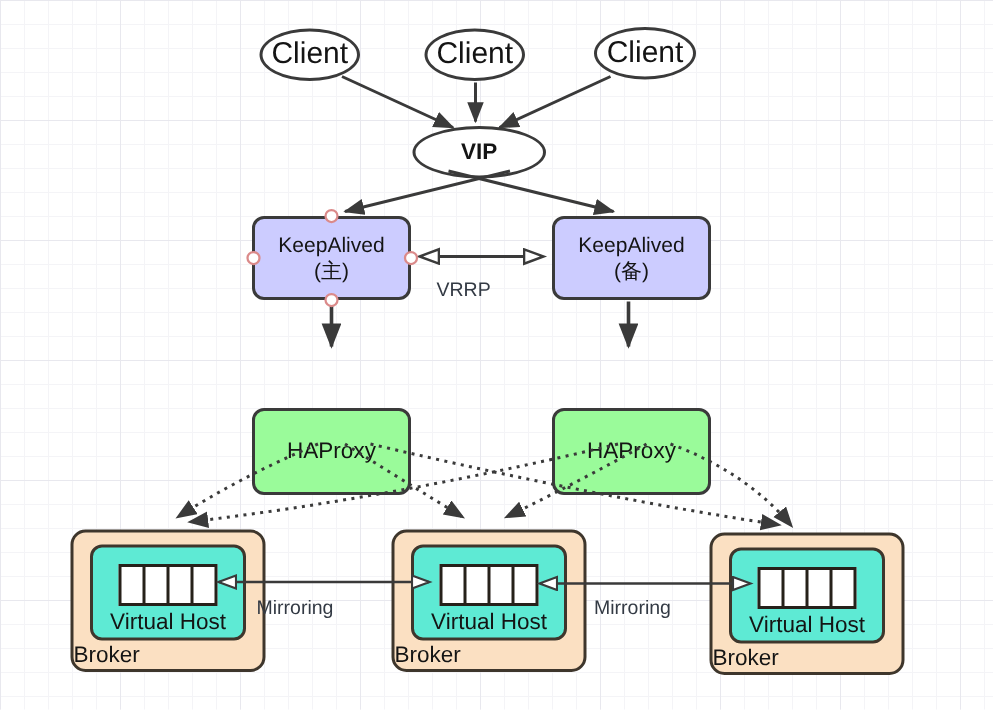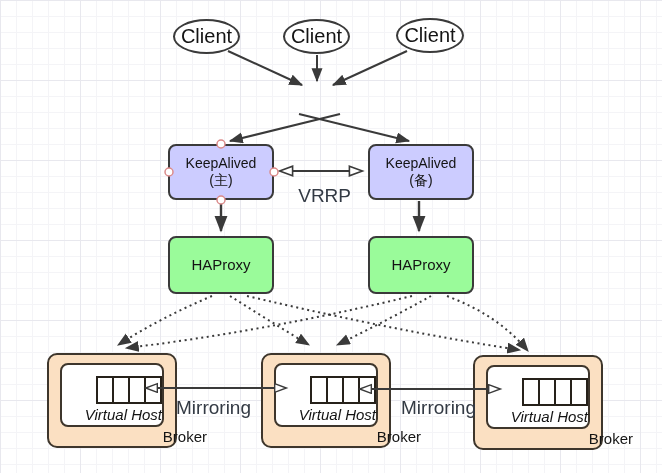--- a/index.html
+++ b/index.html
@@ -12,52 +12,55 @@
       linear-gradient(90deg, #e8e8ee 1px, transparent 1px),
       linear-gradient(#f4f4f7 1px, transparent 1px),
       linear-gradient(90deg, #f4f4f7 1px, transparent 1px);
     background-size:80px 80px,80px 80px,16px 16px,16px 16px;
   }
   .node{position:absolute;box-sizing:border-box;display:flex;flex-direction:column;
         align-items:center;justify-content:center;color:#141414;z-index:1;}
   .ellipse{border:2px solid #3a3a3a;border-radius:50%;background:#fff;font-size:20px;}
   .rect{border:2px solid #3a3a3a;border-radius:8px;font-size:14px;line-height:1.25;text-align:right;}
   .kbox{background:#ccccff;}
-  .hbox{background:#9afb9a;font-size:15px;}
+  .hbox{background:#9afb9a;font-size:15px;margin-top:36px;}
   .vip{font-weight:bold;font-size:15px;}
   .broker{border:2px solid #3e362c;border-radius:10px;background:#fbe0c2;z-index:1;
           display:block;}
   .vhbox{position:absolute;left:11px;top:8px;width:104px;height:64px;box-sizing:border-box;
-         background:#ffffff;border:2px solid #3e362c;border-radius:8px;
-         display:flex;flex-direction:column;align-items:flex-end;font-style:italic;}
+         background:#5eead4;border:2px solid #3e362c;border-radius:8px;
+         display:flex;flex-direction:column;align-items:center;}
   .queue{margin-top:11px;width:66px;height:28px;box-sizing:border-box;background:#fff;
          border:2px solid #26211a;display:flex;}
   .qcell{flex:1;border-right:2px solid #26211a;}
   .qcell:last-child{border-right:none;}
   .vhlabel{margin-top:2px;font-size:15px;color:#141414;white-space:nowrap;}
-  .brokerlabel{position:absolute;left:0;bottom:1px;width:100%;text-align:right;
-               font-size:15px;color:#141414;margin-left:32px;}
-  .edgelabel{position:absolute;z-index:3;font-size:19px;color:#333a44;text-align:right;}
+  .brokerlabel{position:absolute;left:0;bottom:1px;width:100%;text-align:left;
+               font-size:15px;color:#141414;}
+  .edgelabel{position:absolute;z-index:3;font-size:13px;color:#333a44;text-align:left;}
   svg.wires{position:absolute;left:0;top:0;z-index:2;pointer-events:none;}
 </style>
 </head>
 <body>
 
 <div class="canvas">
 
   <div class="node ellipse" style="left:173px;top:19px;width:67px;height:35px;">
     <span>Client</span>
   </div>
   <div class="node ellipse" style="left:283px;top:19px;width:67px;height:35px;">
     <span>Client</span>
   </div>
   <div class="node ellipse" style="left:396px;top:18px;width:68px;height:35px;">
     <span>Client</span>
   </div>
 
+  <div class="node ellipse vip" style="left:275px;top:84px;width:89px;height:35px;">
+    <span>VIP</span>
+  </div>
 
   <div class="node rect kbox" style="left:168px;top:144px;width:106px;height:56px;">
     <span>KeepAlived</span>
     <span>(主)</span>
   </div>
   <div class="node rect kbox" style="left:368px;top:144px;width:106px;height:56px;">
     <span>KeepAlived</span>
     <span>(备)</span>
   </div>
 

